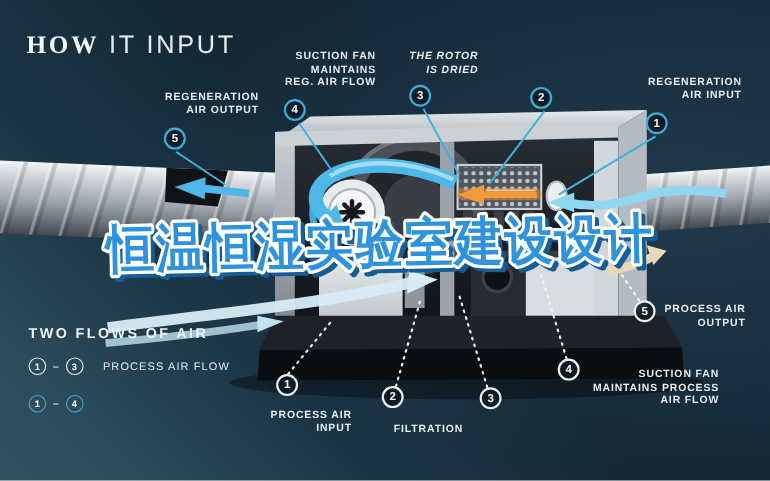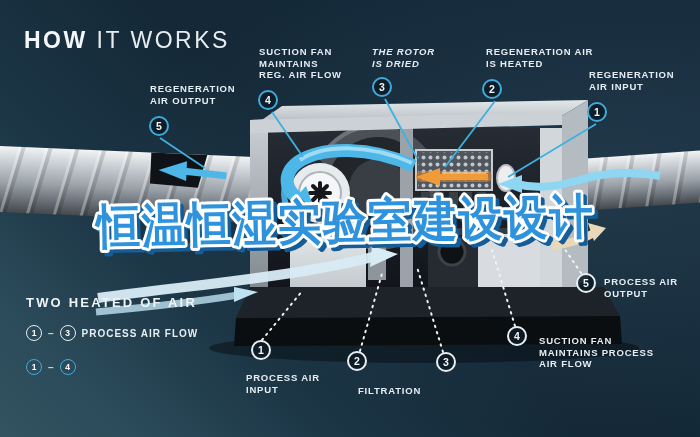--- a/index.html
+++ b/index.html
@@ -19,33 +19,33 @@
     position:absolute;width:20px;height:20px;border-radius:50%;
     display:flex;align-items:center;justify-content:center;
     font-size:10.5px;font-weight:700;color:#f2f6f9;
     background:rgba(13,27,38,0.88);box-sizing:border-box;
   }
   .badge.cyan{border:2px solid #3fabdc;}
   .badge.white{border:2px solid #e9eef2;}
   
   .lbl{
     position:absolute;font-size:9.5px;font-weight:700;letter-spacing:0.8px;
-    line-height:11.5px;color:#e6edf2;white-space:pre-line;text-transform:uppercase;
+    line-height:11.5px;color:#e6edf2;white-space:pre-line;text-transform:uppercase;text-align:right;
   }
   
   #main-title{position:absolute;left:24px;top:27px;z-index:6;color:#f3f7f9;
     font-size:23px;letter-spacing:2.5px;white-space:nowrap;}
-  #main-title .t-bold{font-weight:700;}
+  #main-title .t-bold{font-weight:700;font-family:Liberation Serif, serif;}
   #main-title .t-light{font-weight:400;opacity:.95;}
   
   #legend{position:absolute;left:0;top:0;z-index:6;}
   .legend-heading{position:absolute;left:26px;top:295px;font-size:13px;font-weight:600;
     letter-spacing:2.2px;color:#eef3f6;white-space:nowrap;}
   .legend-row{position:absolute;left:26px;display:flex;align-items:center;gap:6px;height:20px;}
-  .legend-row .lr-label{font-size:10px;font-weight:700;letter-spacing:1px;color:#e6edf2;white-space:nowrap;}
+  .legend-row .lr-label{font-size:10px;font-weight:400;letter-spacing:1px;color:#e6edf2;margin-left:12px;white-space:nowrap;}
   .lcirc{width:16px;height:16px;border-radius:50%;box-sizing:border-box;
     display:flex;align-items:center;justify-content:center;font-size:8.5px;font-weight:700;color:#fff;}
   .lcirc.white{border:1.6px solid #e9eef2;}
   .lcirc.cyan{border:1.6px solid #3fabdc;}
   .ldash{color:#cfd8de;font-size:10px;font-weight:700;}
   .cn-text{font-family:sans-serif;font-weight:700;font-size:48px;letter-spacing:2px;}
 </style>
 </head>
 <body>
 
@@ -200,25 +200,25 @@
 
   <svg id="overlay-title-svg" width="700" height="437" viewBox="0 0 700 437">
     <g transform="translate(97,243) rotate(-1.2)">
       <text class="cn-text" x="4" y="4" textLength="498" lengthAdjust="spacingAndGlyphs" fill="#155d97" stroke="#155d97" stroke-width="5" paint-order="stroke" stroke-linejoin="round">恒温恒湿实验室建设设计</text>
       <text class="cn-text" x="0" y="0" textLength="498" lengthAdjust="spacingAndGlyphs" fill="#2e93dc" stroke="#ffffff" stroke-width="6" paint-order="stroke" stroke-linejoin="round">恒温恒湿实验室建设设计</text>
     </g>
   </svg>
 
   <div id="main-title">
     <span class="t-bold">HOW</span>
-    <span class="t-light">IT WORKS</span>
+    <span class="t-light">IT INPUT</span>
   </div>
 
   <div id="legend">
-    <div class="legend-heading">TWO HEATED OF AIR</div>
+    <div class="legend-heading">TWO FLOWS OF AIR</div>
     <div class="legend-row" style="top:323px;">
       <span class="lcirc white">1</span>
       <span class="ldash">–</span>
       <span class="lcirc white">3</span>
       <span class="lr-label">PROCESS AIR FLOW</span>
     </div>
     <div class="legend-row" style="top:357px;">
       <span class="lcirc cyan">1</span>
       <span class="ldash">–</span>
       <span class="lcirc cyan">4</span>
@@ -239,22 +239,20 @@
     <div class="badge cyan" style="left:258px;top:90px;">
         <span>4</span>
       </div>
 
     <div class="lbl" style="left:372px;top:46px;font-style:italic;">THE ROTOR
 IS DRIED</div>
     <div class="badge cyan" style="left:372px;top:77px;">
         <span>3</span>
       </div>
 
-    <div class="lbl" style="left:486px;top:46px;">REGENERATION AIR
-IS HEATED</div>
     <div class="badge cyan" style="left:482px;top:79px;">
         <span>2</span>
       </div>
 
     <div class="lbl" style="left:589px;top:69px;">REGENERATION
 AIR INPUT</div>
     <div class="badge cyan" style="left:587px;top:102px;">
         <span>1</span>
       </div>
 

